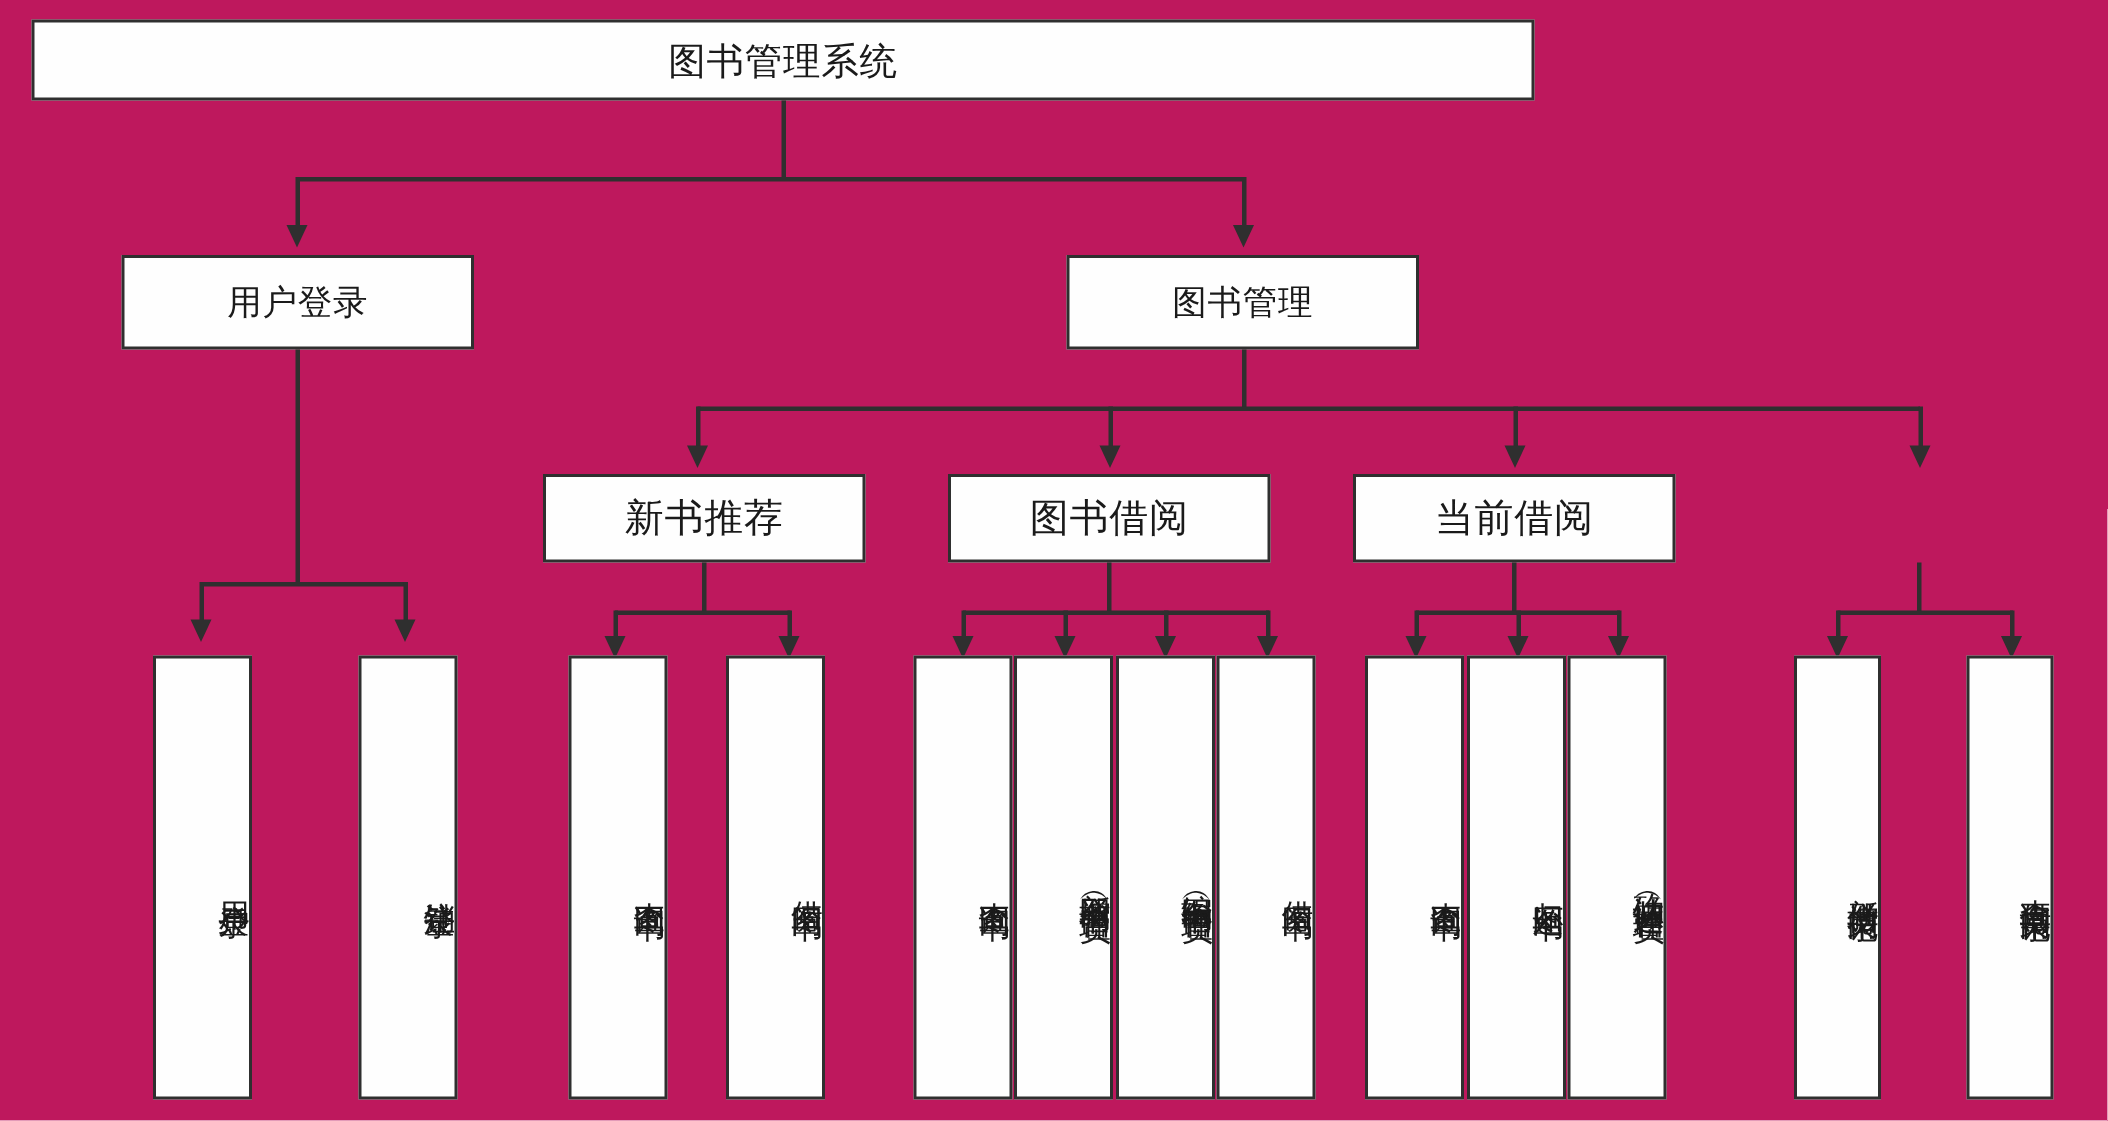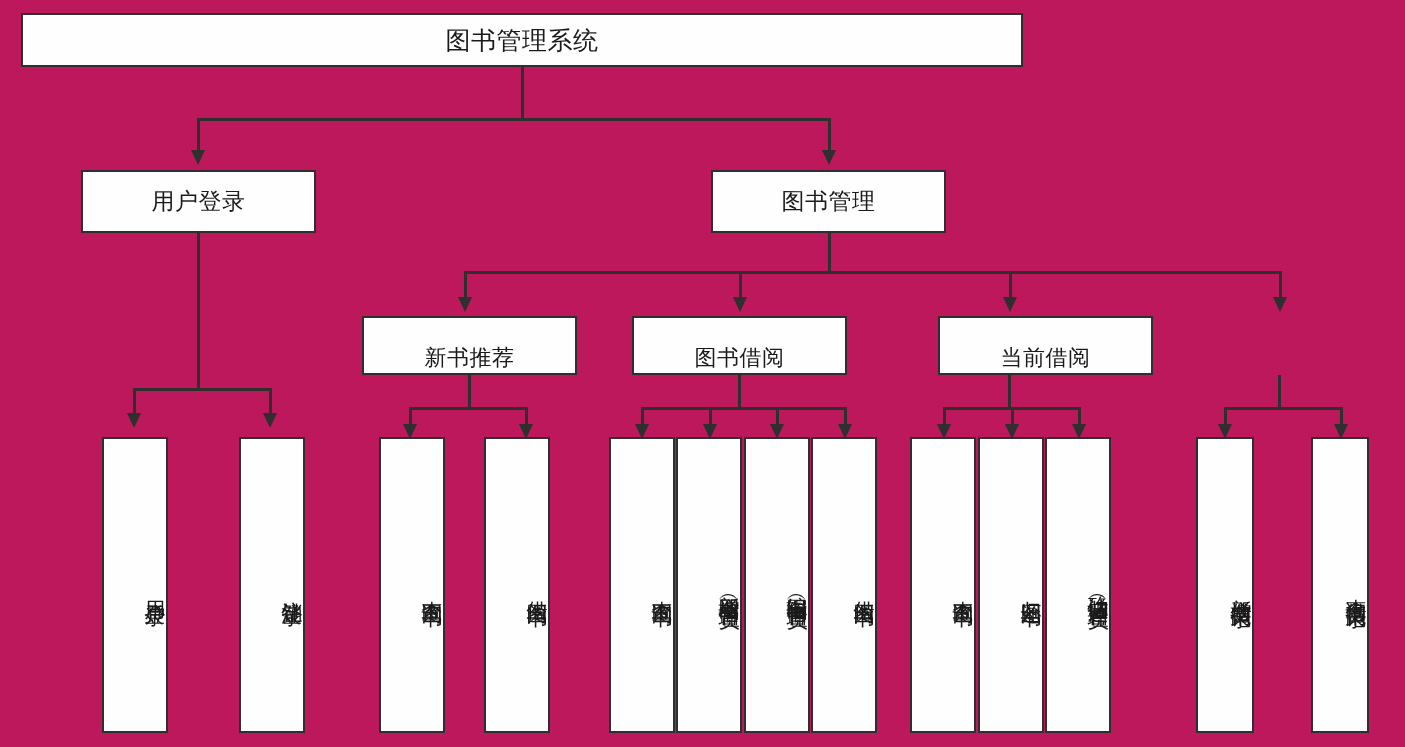--- a/index.html
+++ b/index.html
@@ -31,22 +31,21 @@
     color: #1a1a1a;
     letter-spacing: 0.5px;
   }
   .node.root {
     font-size: 25px;
   }
   .node.level2 {
     font-size: 23px;
   }
   .node.level3 {
-    font-size: 22px;
-    align-items: flex-end;
+    font-size: 26px;
   }
   
   .node.leaf {
     font-size: 21px;
     writing-mode: vertical-rl;
     text-orientation: upright;
     align-items: flex-start;
     justify-content: center;
     padding-top: 6px;
     line-height: 1.08;
@@ -126,21 +125,21 @@
   <div class="arrow" style="left:1003px; top:297px;"></div>
   <div class="vline" style="left:1279px; top:271px; height:28px;"></div>
   <div class="arrow" style="left:1273px; top:297px;"></div>
 
   <div class="node level3" style="left:362px; top:316px; width:215px; height:59px;">
     <span>新书推荐</span>
   </div>
   <div class="node level3" style="left:632px; top:316px; width:215px; height:59px;">
     <span>图书借阅</span>
   </div>
-  <div class="node level3" style="left:902px; top:316px; width:215px; height:59px;margin-left:36px;">
+  <div class="node level3" style="left:902px; top:316px; width:215px; height:59px;">
     <span>当前借阅</span>
   </div>
 
   <div class="vline" style="left:468px; top:375px; height:34px;"></div>
   <div class="hline" style="left:410px; top:407px; width:117px;"></div>
   <div class="vline" style="left:409px; top:407px; height:23px;"></div>
   <div class="arrow" style="left:403px; top:424px;"></div>
   <div class="vline" style="left:525px; top:407px; height:23px;"></div>
   <div class="arrow" style="left:519px; top:424px;"></div>
 

